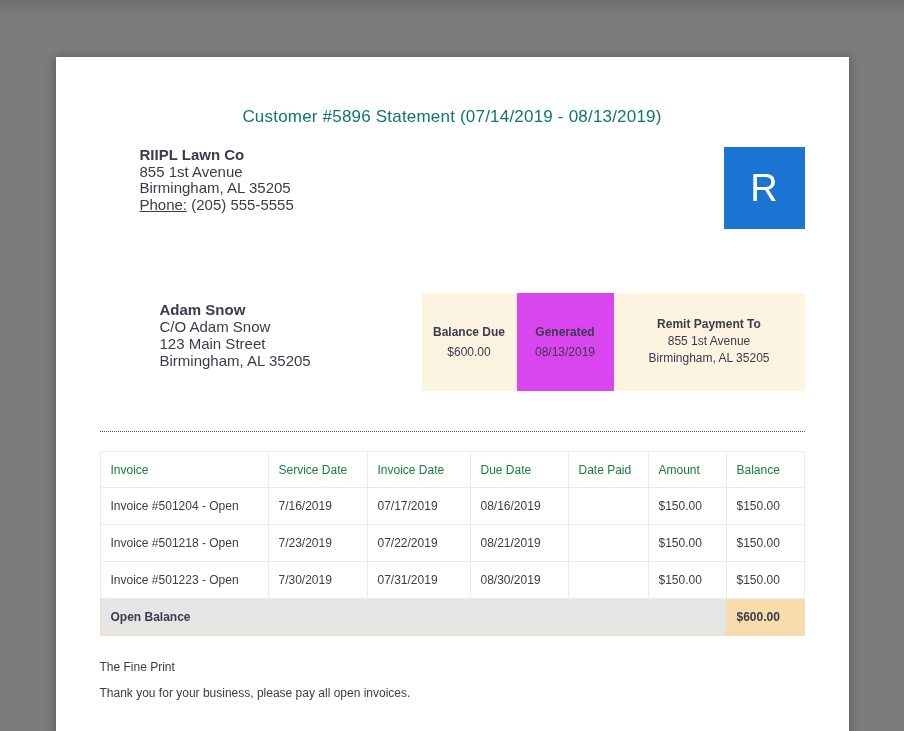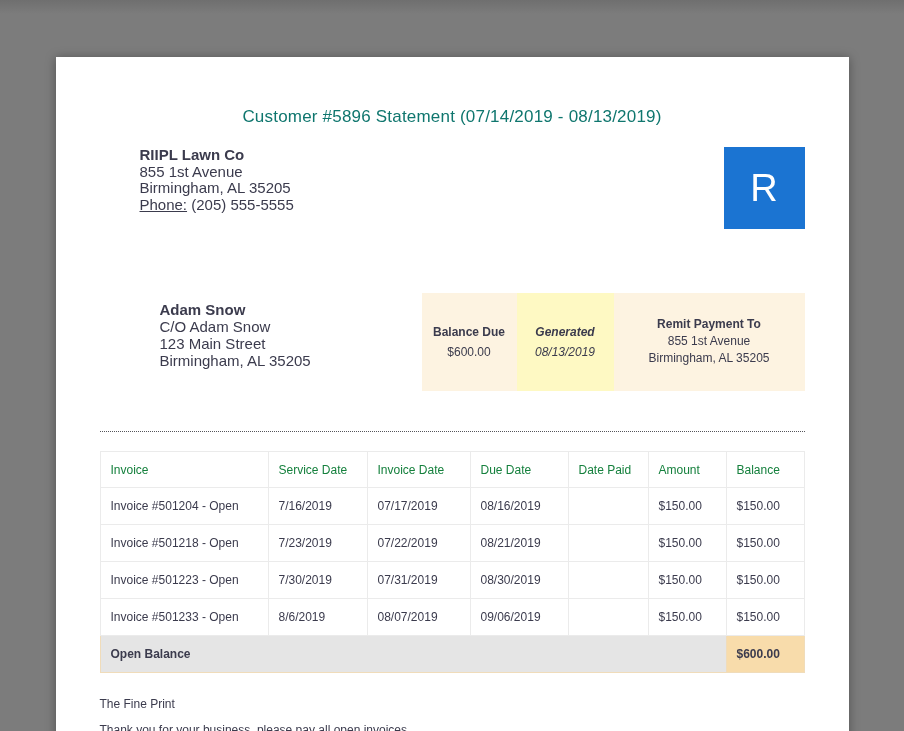--- a/index.html
+++ b/index.html
@@ -78,21 +78,21 @@
     text-align: center;
     font-size: 12px;
   }
   .sum-col {
     display: flex;
     flex-direction: column;
     justify-content: center;
     padding: 14px 8px;
   }
   .sum-col.light { background: #fdf3e1; }
-  .sum-col.tan   { background: #fef9c3; font-style: italic; }
+  .sum-col.tan   { background: #d946ef; }
   .sum-col.w1 { width: 95px; }
   .sum-col.w2 { width: 97px; }
   .sum-col.w3 { width: 191px; }
   .sum-label { font-weight: 700; margin-bottom: 6px; }
   .remit-line { line-height: 17px; }
   .dotted {
     margin-top: 40px;
     height: 0;
     border-top: 1px dotted #55555a;
   }
@@ -221,29 +221,20 @@
         </tr>
         <tr>
           <td>Invoice #501223 - Open</td>
           <td>7/30/2019</td>
           <td>07/31/2019</td>
           <td>08/30/2019</td>
           <td></td>
           <td>$150.00</td>
           <td>$150.00</td>
         </tr>
-        <tr>
-          <td>Invoice #501233 - Open</td>
-          <td>8/6/2019</td>
-          <td>08/07/2019</td>
-          <td>09/06/2019</td>
-          <td></td>
-          <td>$150.00</td>
-          <td>$150.00</td>
-        </tr>
       </tbody>
       <tfoot>
         <tr>
           <td colspan="6">Open Balance</td>
           <td class="balance-total">$600.00</td>
         </tr>
       </tfoot>
     </table>
 
     <div class="fine-print-title">The Fine Print</div>

